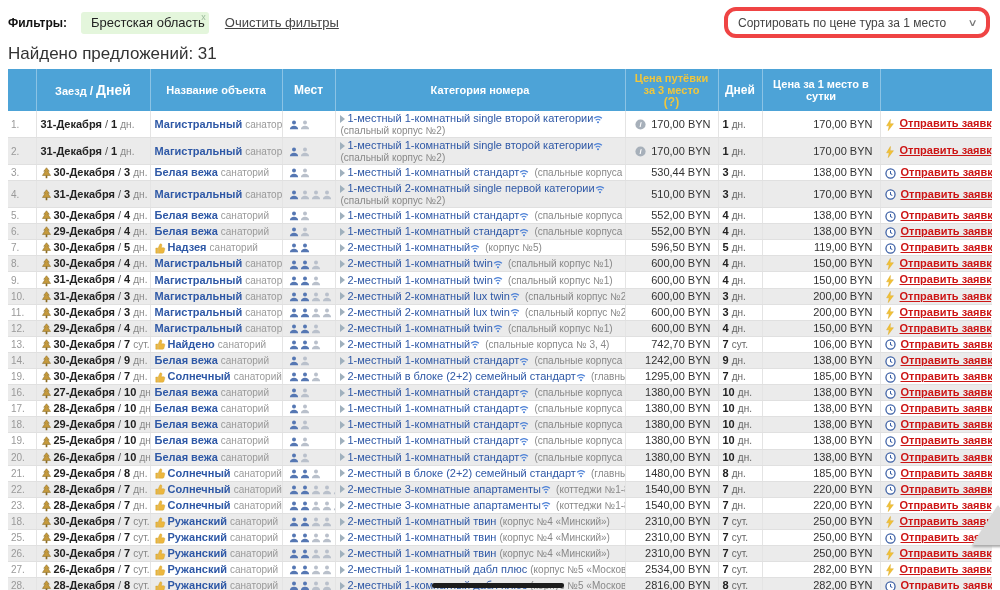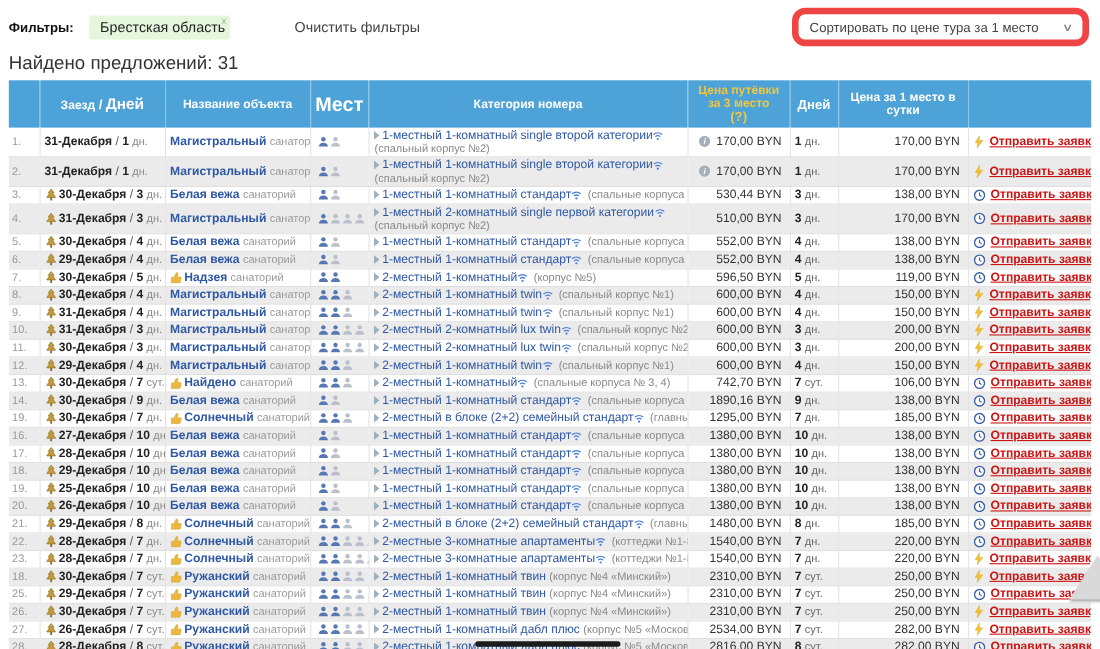--- a/index.html
+++ b/index.html
@@ -10,40 +10,40 @@
   
   .filters-row{display:flex;align-items:center;padding:7px 10px 3px 8px;}
   .filters-label{font-weight:bold;font-size:12px;color:#111;margin-right:14px;}
   .chip{
     background:var(--chip-green,#e4f6dc);border-radius:3px;
     padding:3px 4px 4px 10px;font-size:13px;color:#222;position:relative;margin-right:16px;
   }
   .chip .chip-x{
     position:absolute;top:0;right:3px;font-size:9px;color:#9ab89a;cursor:pointer;
   }
-  .clear-link{font-size:13px;color:#444;cursor:pointer;margin-left:43px;}
+  .clear-link{font-size:13px;color:#444;text-decoration:underline;cursor:pointer;}
   .sort-select{
-    margin-left:auto;width:238px;height:23px;border:6px solid #ef4444;border-radius:12px;
+    margin-left:auto;width:238px;height:23px;border:4px solid #ef4444;border-radius:12px;
     display:flex;align-items:center;justify-content:space-between;
     padding:0 10px;font-size:12px;color:#444;background:#fff;cursor:pointer;
   }
   .sort-chevron{font-size:10px;color:#777;transform:scaleX(1.4);}
   .results-count{font-size:17px;color:#333;padding:3px 8px 5px;}
   
   table{border-collapse:collapse;table-layout:fixed;width:984px;margin:0 8px;}
   thead th{
     background:var(--header-bg,#4da3d7);color:#fff;font-size:11px;font-weight:bold;
     padding:3px 2px;text-align:center;vertical-align:middle;height:26px;
     border-right:1px solid rgba(255,255,255,.35);line-height:12px;
   }
   thead th:last-child{border-right:none;}
   .h-small{font-size:11px;}
   .h-big{font-size:14px;}
   .h-sep{font-size:12px;}
-  .h-seats{font-size:18px;}
+  .h-seats{font-size:12px;}
   .h-days{font-size:12px;}
   .h-price{color:var(--header-price,#f0c63c);}
   .h-q{font-size:12px;font-weight:bold;}
   tbody td{
     font-size:11px;padding:1px 4px;border-bottom:1px solid #e0e0e0;border-right:1px solid #e4e4e4;
     vertical-align:middle;line-height:13px;overflow:hidden;white-space:nowrap;
   }
   tbody td:last-child{border-right:none;}
   tbody tr.alt{background:var(--row-alt,#ebebeb);}
   .c-num{color:#999;font-size:10px;text-align:left;padding-left:3px;}
@@ -551,21 +551,21 @@
             <circle cx="7" cy="3.6" r="2.8" fill="#b9c0cb"></circle>
             <path d="M1.2 13c0-3.2 2.6-5 5.8-5s5.8 1.8 5.8 5z" fill="#b9c0cb"></path>
           </svg></td>
         <td class="c-cat"><span class="tri"></span><a class="cat-link">1-местный 1-комнатный стандарт</a><svg class="ico" width="10" height="9" viewBox="0 0 14 12">
             <g fill="none" stroke="#4a7fd6" stroke-width="1.6">
               <path d="M1.5 4.2a8.5 8.5 0 0 1 11 0"></path>
               <path d="M3.8 7a5 5 0 0 1 6.4 0"></path>
             </g>
             <circle cx="7" cy="10" r="1.4" fill="#4a7fd6"></circle>
           </svg> <span class="note">(спальные корпуса № 3, 4)</span></td>
-        <td class="c-price">1890,16 BYN</td>
+        <td class="c-price">1242,00 BYN</td>
         <td class="c-days"><b>9</b> <span class="unit">дн.</span></td>
         <td class="c-ppd">138,00 BYN</td>
         <td class="c-act"><svg class="ico" width="11" height="11" viewBox="0 0 14 14">
             <circle cx="7" cy="7" r="5.8" fill="#fff" stroke="#3b5fa5" stroke-width="1.6"></circle>
             <path d="M7 3.8V7l2.3 1.4" fill="none" stroke="#3b5fa5" stroke-width="1.3"></path>
           </svg><a class="apply">Отправить заявку</a></td>
       </tr>
       <tr>
         <td class="c-num">19.</td>
         <td class="c-date"><svg class="ico" width="11" height="12" viewBox="0 0 12 13">

